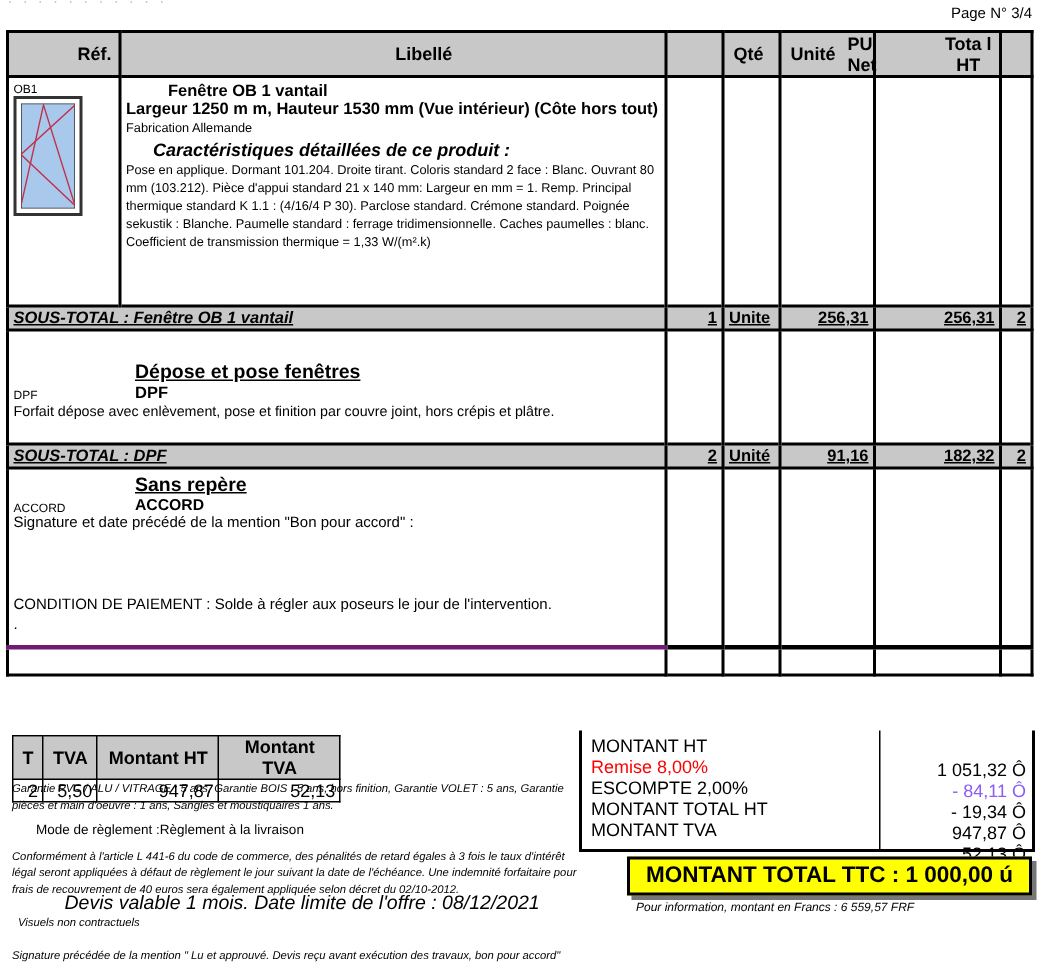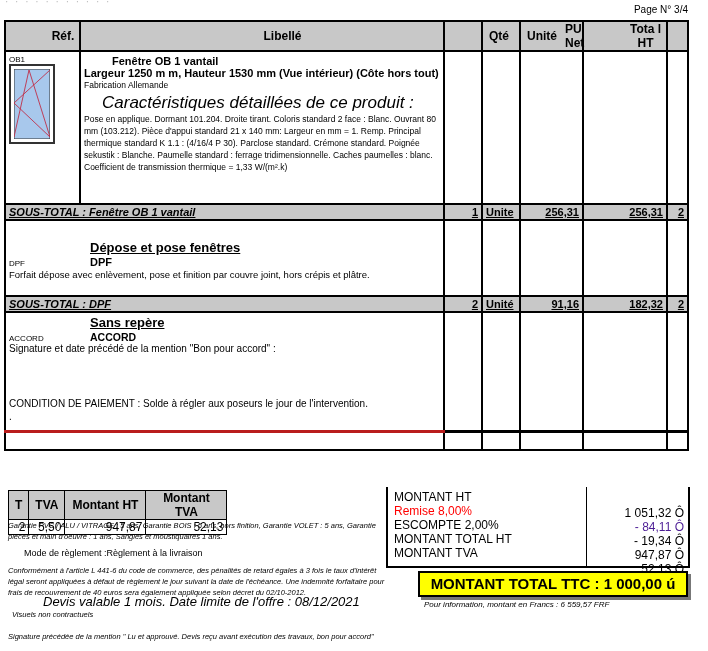--- a/index.html
+++ b/index.html
@@ -9,21 +9,21 @@
   .pageno{right:20px;top:4px;font-size:10px;}
   table.main{position:absolute;left:4px;top:20px;width:683px;border-collapse:collapse;table-layout:fixed;}
   table.main td, table.main th{border-left:2px solid #000;border-right:2px solid #000;padding:0 3px;vertical-align:top;font-size:9.5px;}
   table.main thead th{background:#c8c8c8;border:2px solid #000;font-size:12px;font-weight:bold;height:18px;vertical-align:middle;padding-left:44px;}
   .num{text-align:right;}
   tr.sub td{background:#c8c8c8;border-top:2px solid #000;border-bottom:2px solid #000;font-weight:bold;font-size:11px;height:14px;vertical-align:middle;text-decoration:underline;}
   tr.sub td.lab{font-style:italic;}
   .ref{font-size:8px;}
   .bold{font-weight:bold;}
   .title13{font-weight:bold;font-size:13px;text-decoration:underline;}
-  .italtitle{font-weight:normal;font-style:italic;font-size:17px;padding-left:18px;}
+  .italtitle{font-weight:bold;font-style:italic;font-size:12px;padding-left:18px;}
   .small{font-size:9px;line-height:12px;}
   .win{width:36px;height:70px;border:2px solid #333;background:#fff;padding:3px;box-sizing:content-box;}
   .win svg{display:block;}
   .tvatab{left:8px;top:490px;border-collapse:collapse;}
   .tvatab th{background:#c8c8c8;border:1.5px solid #000;font-size:12px;padding:0 6px;height:14px;}
   .tvatab td{border:1.5px solid #000;font-size:12px;text-align:right;padding:0 3px;height:13px;}
   .totals{left:386px;top:487px;width:300px;height:79px;border:2px solid #000;border-top:none;}
   .totals .lbl{position:absolute;left:6px;font-size:12px;}
   .totals .val{position:absolute;right:4px;font-size:12px;text-align:right;margin-top:16px;}
   .totals .sep{position:absolute;left:198px;top:0;bottom:0;border-left:1.5px solid #000;}
@@ -106,21 +106,21 @@
     </tr>
     <tr class="sub">
       <td colspan="2" class="lab">SOUS-TOTAL : DPF</td>
       <td class="num">2</td>
       <td>Unité</td>
       <td class="num">91,16</td>
       <td class="num">182,32</td>
       <td class="num">2</td>
     </tr>
     <tr>
-      <td colspan="2" style="height:117px;position:relative;border-bottom:3px solid #b91c1c;">
+      <td colspan="2" style="height:117px;position:relative;border-bottom:3px solid #701a75;">
         <div style="position:absolute;left:84px;top:2px;" class="title13">Sans repère</div>
         <div style="position:absolute;left:3px;top:21px;" class="ref">ACCORD</div>
         <div style="position:absolute;left:84px;top:18px;font-size:10.5px;" class="bold">ACCORD</div>
         <div style="position:absolute;left:3px;top:30px;font-size:10px;">Signature et date précédé de la mention "Bon pour accord" :</div>
         <div style="position:absolute;left:3px;top:85px;font-size:10px;white-space:nowrap;">CONDITION DE PAIEMENT : Solde à régler aux poseurs le jour de l'intervention.</div>
         <div style="position:absolute;left:3px;top:98px;font-size:10px;">.</div>
       </td>
       <td style="border-bottom:3px solid #000;"></td>
         <td style="border-bottom:3px solid #000;"></td>
         <td style="border-bottom:3px solid #000;"></td>
@@ -160,21 +160,21 @@
 <div class="abs foot" style="top:565px;width:385px;font-size:7.5px;">Conformément à l'article L 441-6 du code de commerce, des pénalités de retard égales à 3 fois le taux d'intérêt légal seront appliquées à défaut de règlement le jour suivant la date de l'échéance. Une indemnité forfaitaire pour frais de recouvrement de 40 euros sera également appliquée selon décret du 02/10-2012.</div>
 <div class="abs foot" style="top:609px;left:12px;font-size:7.5px;">Visuels non contractuels</div>
 <div class="abs foot" style="top:596px;left:12px;font-size:13px;margin-left:31px;">Devis valable 1 mois. Date limite de l'offre : 08/12/2021</div>
 <div class="abs foot" style="top:631px;width:385px;font-size:7.5px;">Signature précédée de la mention " Lu et approuvé. Devis reçu avant exécution des travaux, bon pour accord"</div>
 
 <div class="abs totals">
   <div class="sep"></div>
   <div class="lbl" style="top:3px;">MONTANT HT</div>
   <div class="val" style="top:3px;">1 051,32 Ô</div>
   <div class="lbl" style="top:17px;color:#ff0000;">Remise 8,00%</div>
-  <div class="val" style="top:17px;color:#4c1d95;">- 84,11 Ô</div>
+  <div class="val" style="top:17px;color:#8b5cf6;">- 84,11 Ô</div>
   <div class="lbl" style="top:31px;">ESCOMPTE 2,00%</div>
   <div class="val" style="top:31px;">- 19,34 Ô</div>
   <div class="lbl" style="top:45px;">MONTANT TOTAL HT</div>
   <div class="val" style="top:45px;">947,87 Ô</div>
   <div class="lbl" style="top:59px;">MONTANT TVA</div>
   <div class="val" style="top:59px;">52,13 Ô</div>
 </div>
 
 <div class="abs ttc">MONTANT TOTAL TTC :  1 000,00 ú</div>
 <div class="abs frf">Pour information, montant en Francs : 6 559,57 FRF</div>

